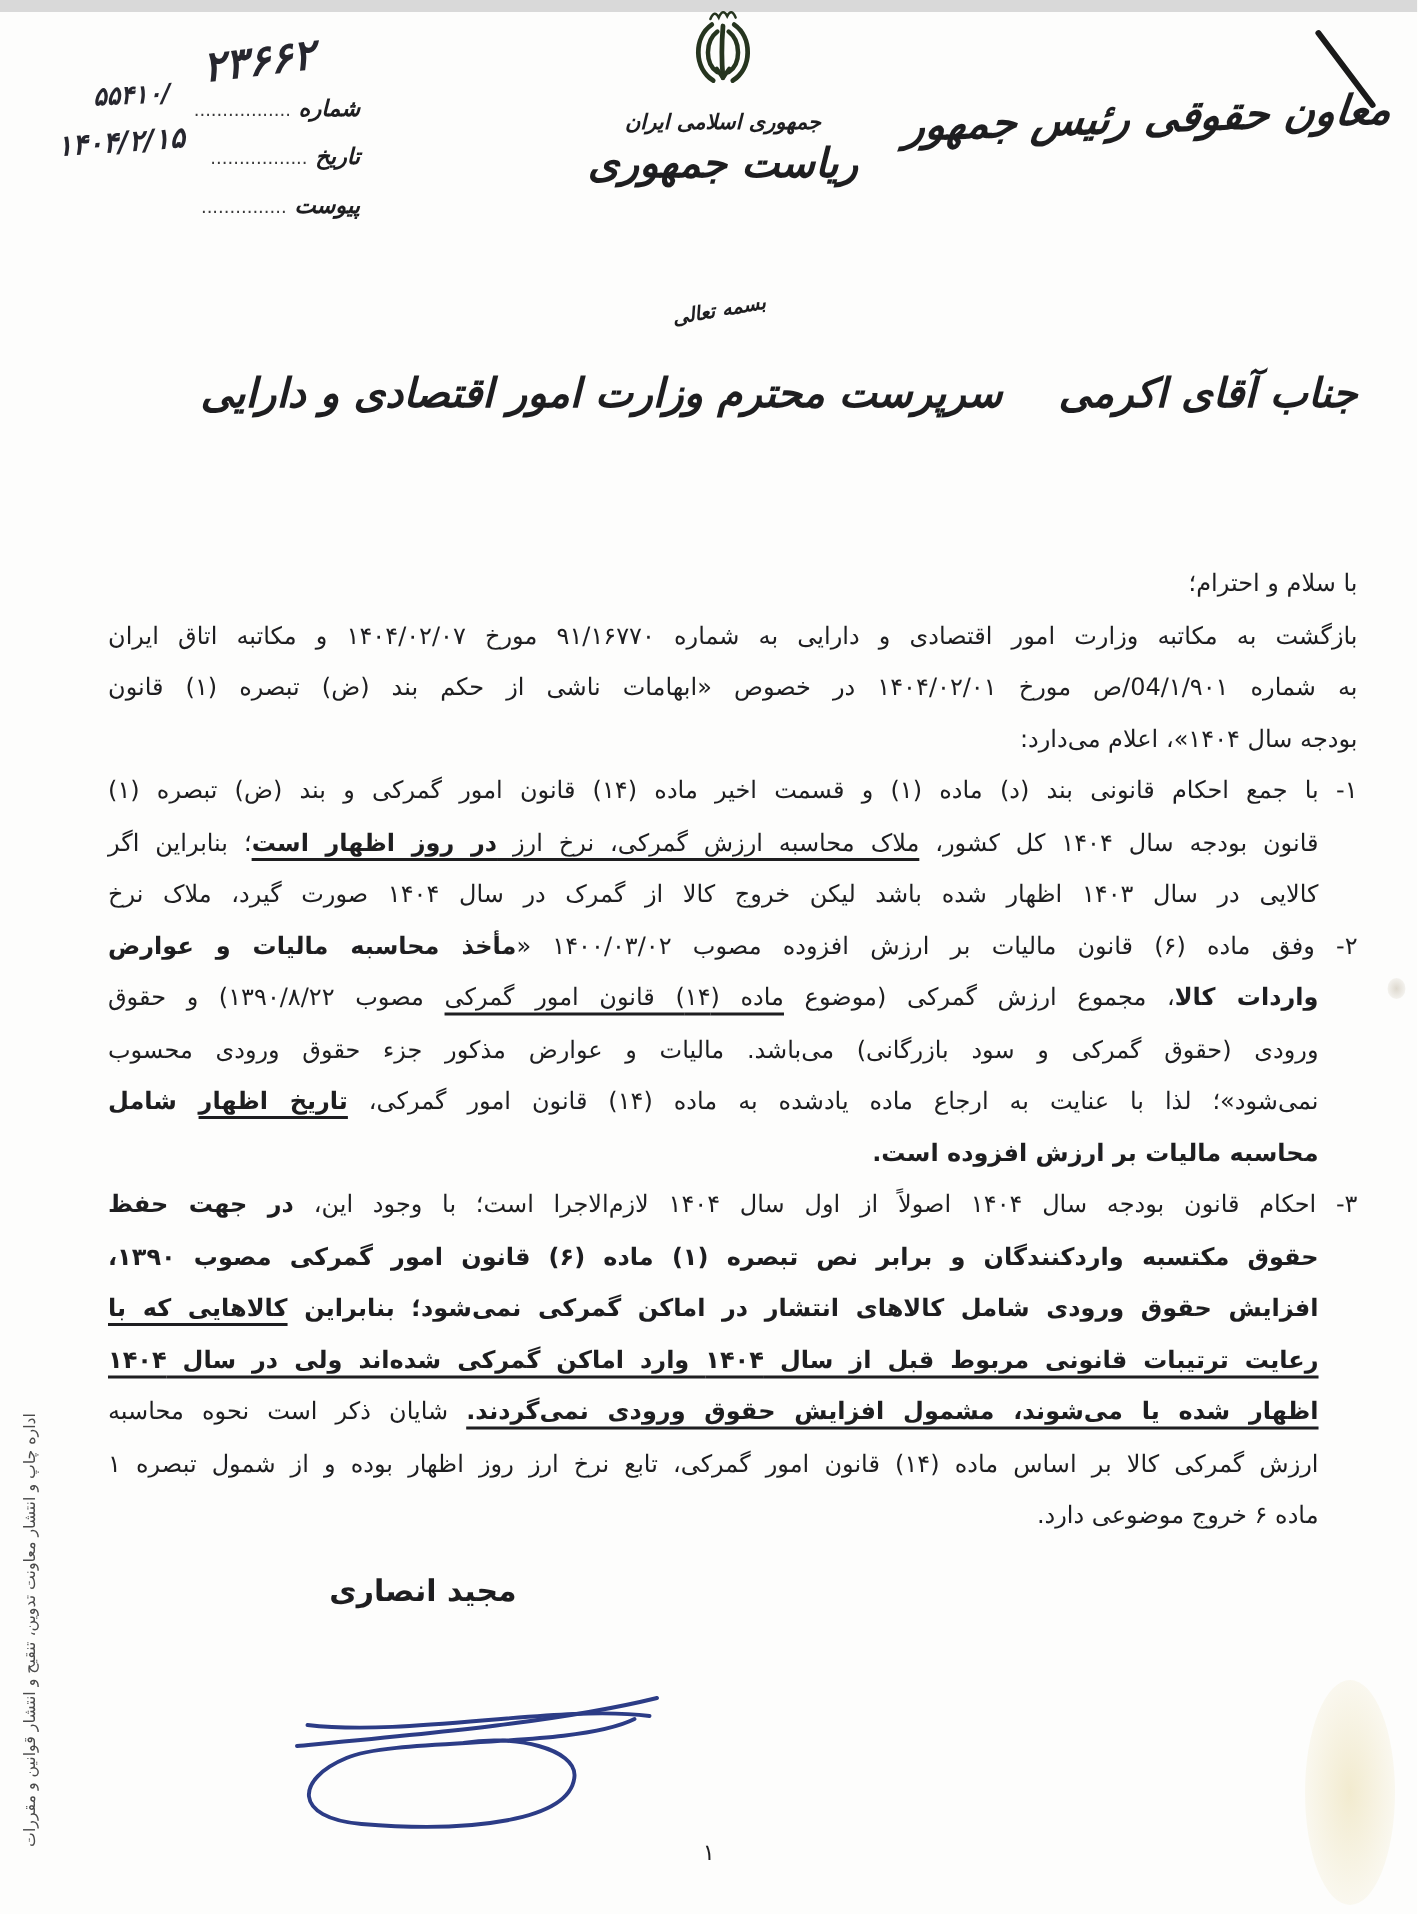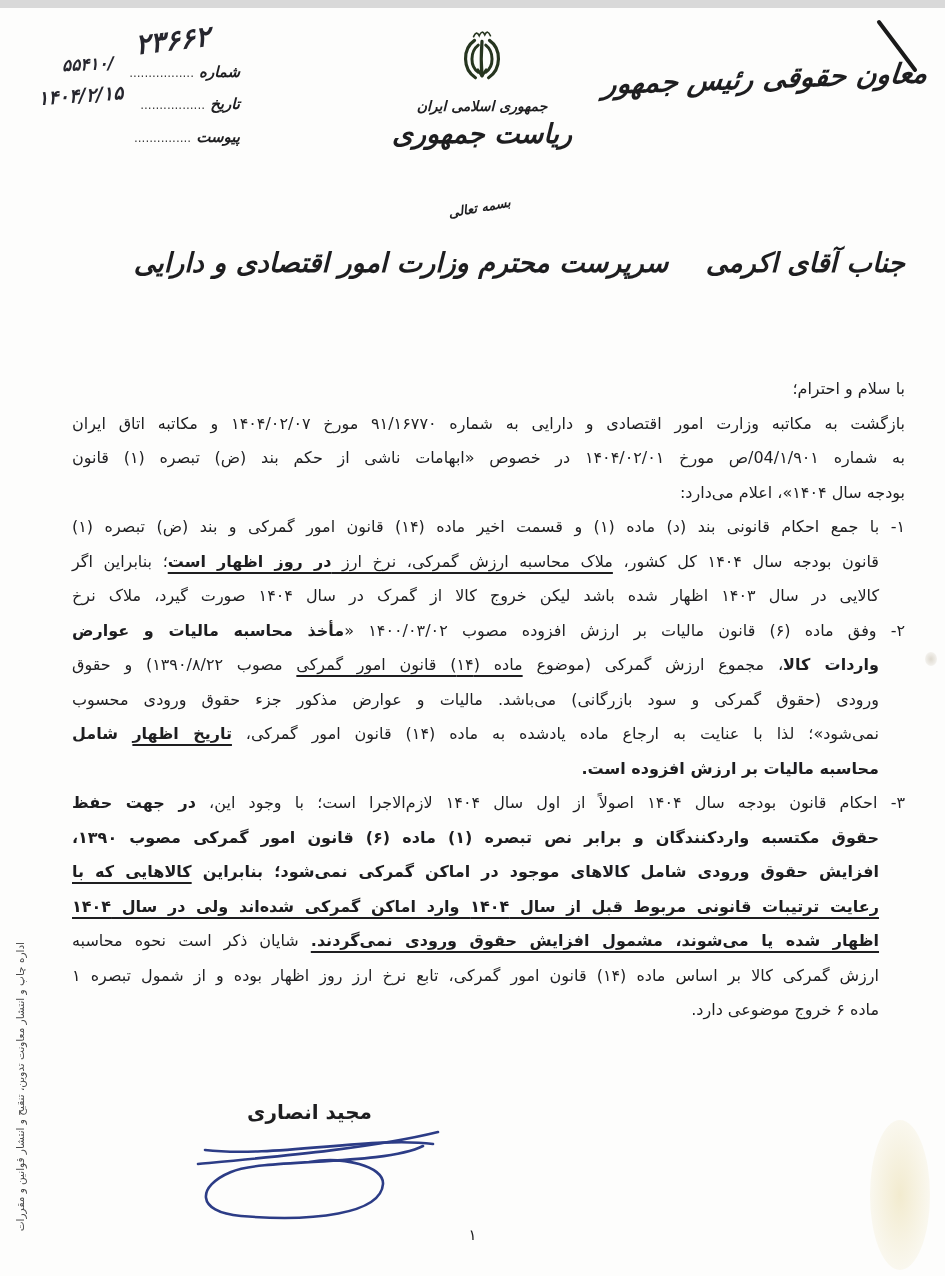--- a/index.html
+++ b/index.html
@@ -30,21 +30,21 @@
   .row-number { top:44px; left:0; }
   .row-date   { top:76px; left:0; }
   .row-attach { top:109px; left:4px; }
   .date-value {
     position:absolute; left:-2px; top:66px; font-size:19px; font-weight:bold;
     font-style:italic; color:#26262e; transform:rotate(-4deg);
     direction:ltr; white-space:nowrap; letter-spacing:1px;
   }
 
   
-  .letterhead-center { position:absolute; left:382px; top:28px; width:200px; text-align:center; }
+  .letterhead-center { position:absolute; left:382px; top:4px; width:200px; text-align:center; }
   .emblem { display:inline-block; }
   .org-line1 { font-size:14px; font-weight:bold; font-style:italic; margin-top:2px; white-space:nowrap; }
   .org-line2 { font-size:27px; font-weight:bold; font-style:italic; margin-top:4px; white-space:nowrap; }
 
   
   .deputy-title {
     position:absolute; right:18px; top:62px; font-size:28px; font-weight:bold;
     font-style:italic; transform:skewX(-8deg) rotate(-2deg); white-space:nowrap;
   }
   .pen-slash {
@@ -65,21 +65,21 @@
   
   .body-text { position:absolute; left:72px; top:372px; width:833px; font-size:16px; line-height:34.5px; direction:rtl; }
   .ln { text-align:justify; text-align-last:justify; }
   .ln.r { text-align:right; text-align-last:right; }
   .ln.cont { padding-right:26px; }
   .b  { font-weight:bold; }
   .u  { text-decoration:underline; text-underline-offset:5px; text-decoration-thickness:1.5px; }
   .bu { font-weight:bold; text-decoration:underline; text-underline-offset:5px; text-decoration-thickness:1.5px; }
 
   
-  .signer-name { position:absolute; left:212px; top:1100px; width:140px; font-size:20px; font-weight:bold;margin-left:20px; }
+  .signer-name { position:absolute; left:212px; top:1048px; width:140px; text-align:center; font-size:20px; font-weight:bold; }
   .signature-svg { position:absolute; left:193px; top:1122px; }
 
   
   .page-number { position:absolute; left:0; top:1226px; width:945px; text-align:center; font-size:15px; }
   .side-note {
     position:absolute; left:14px; top:1272px; width:330px;
     transform:rotate(-90deg); transform-origin:0 0;
     font-size:10.5px; color:#4a4a4a; white-space:nowrap; text-align:right; direction:rtl;
   }
 
@@ -153,21 +153,21 @@
     <div class="ln cont"><span>کالایی در سال ۱۴۰۳ اظهار شده باشد لیکن خروج کالا از گمرک در سال ۱۴۰۴ صورت گیرد، ملاک نرخ</span></div>
 
     <div class="ln"><span>۲- وفق ماده (۶) قانون مالیات بر ارزش افزوده مصوب ۱۴۰۰/۰۳/۰۲ «</span><span class="b">مأخذ محاسبه مالیات و عوارض</span></div>
     <div class="ln cont"><span class="b">واردات کالا</span><span>، مجموع ارزش گمرکی (موضوع </span><span class="u">ماده (۱۴) قانون امور گمرکی</span><span> مصوب ۱۳۹۰/۸/۲۲) و حقوق</span></div>
     <div class="ln cont"><span>ورودی (حقوق گمرکی و سود بازرگانی) می‌باشد. مالیات و عوارض مذکور جزء حقوق ورودی محسوب</span></div>
     <div class="ln cont"><span>نمی‌شود»؛ لذا با عنایت به ارجاع ماده یادشده به ماده (۱۴) قانون امور گمرکی، </span><span class="bu">تاریخ اظهار</span><span class="b"> شامل</span></div>
     <div class="ln cont r"><span class="b">محاسبه مالیات بر ارزش افزوده است.</span></div>
 
     <div class="ln"><span>۳- احکام قانون بودجه سال ۱۴۰۴ اصولاً از اول سال ۱۴۰۴ لازم‌الاجرا است؛ با وجود این، </span><span class="b">در جهت حفظ</span></div>
     <div class="ln cont"><span class="b">حقوق مکتسبه واردکنندگان و برابر نص تبصره (۱) ماده (۶) قانون امور گمرکی مصوب ۱۳۹۰،</span></div>
-    <div class="ln cont"><span class="b">افزایش حقوق ورودی شامل کالاهای موجود در اماکن گمرکی نمی‌شود؛ بنابراین </span><span class="bu">کالاهایی که با</span></div>
+    <div class="ln cont"><span class="b">افزایش حقوق ورودی شامل کالاهای انتشار در اماکن گمرکی نمی‌شود؛ بنابراین </span><span class="bu">کالاهایی که با</span></div>
     <div class="ln cont"><span class="bu">رعایت ترتیبات قانونی مربوط قبل از سال ۱۴۰۴ وارد اماکن گمرکی شده‌اند ولی در سال ۱۴۰۴</span></div>
     <div class="ln cont"><span class="bu">اظهار شده یا می‌شوند، مشمول افزایش حقوق ورودی نمی‌گردند.</span><span> شایان ذکر است نحوه محاسبه</span></div>
     <div class="ln cont"><span>ارزش گمرکی کالا بر اساس ماده (۱۴) قانون امور گمرکی، تابع نرخ ارز روز اظهار بوده و از شمول تبصره ۱</span></div>
     <div class="ln cont r"><span>ماده ۶ خروج موضوعی دارد.</span></div>
   </div>
 
   <div class="signer-name">مجید انصاری</div>
   <svg class="signature-svg" width="250" height="100" viewBox="0 0 250 100">
     <g fill="none" stroke="#2c3c86" stroke-width="2.6" stroke-linecap="round">
       <path d="M245 10 C180 26 90 34 5 42"></path>

